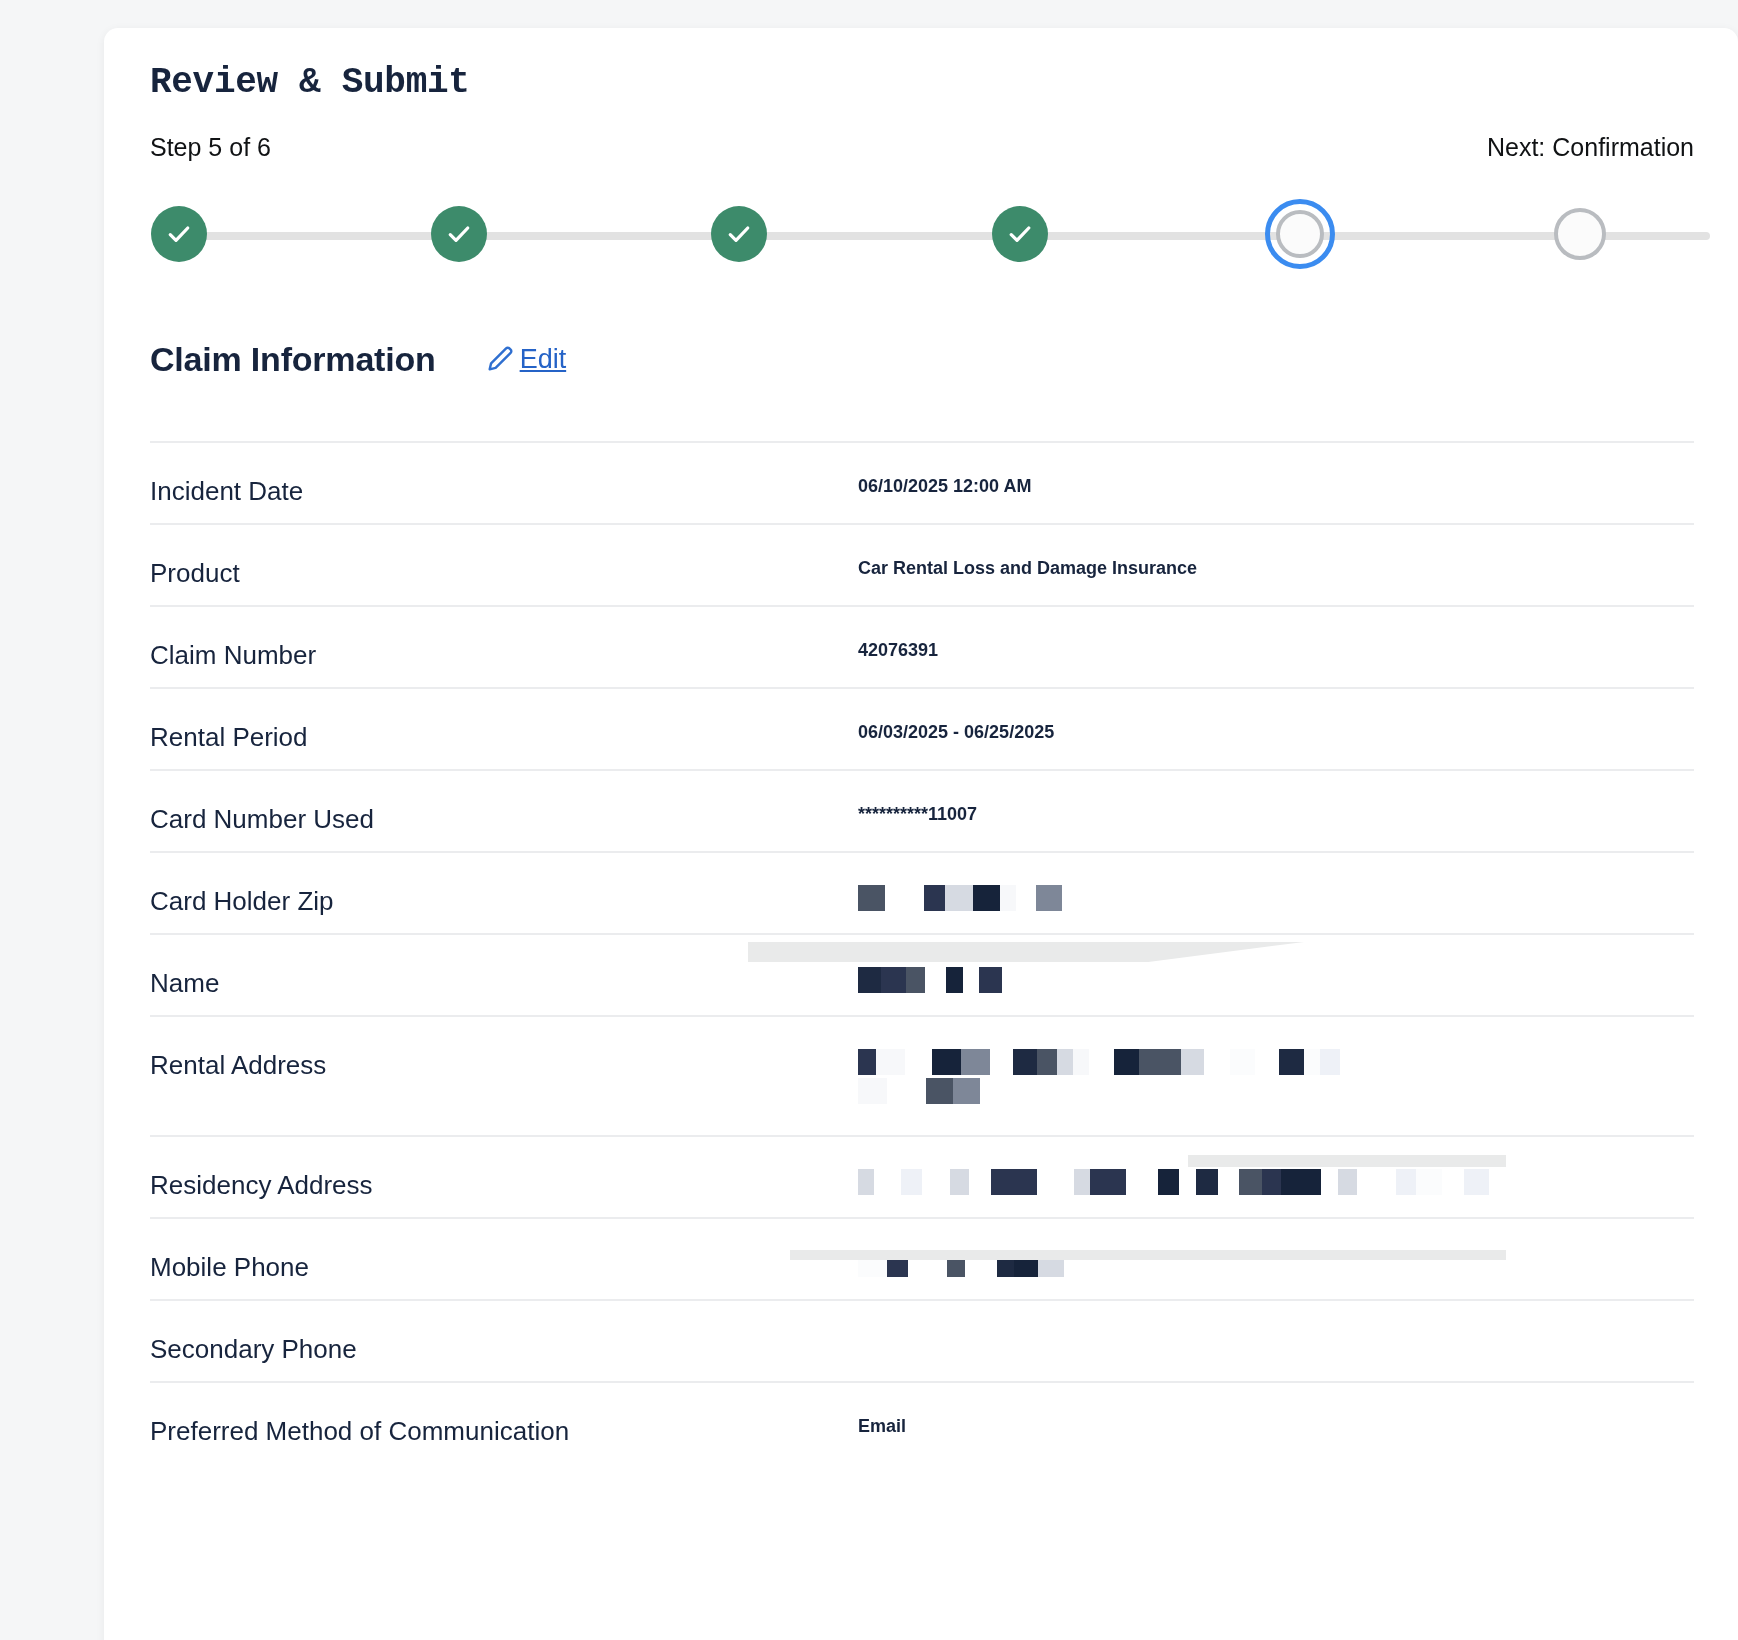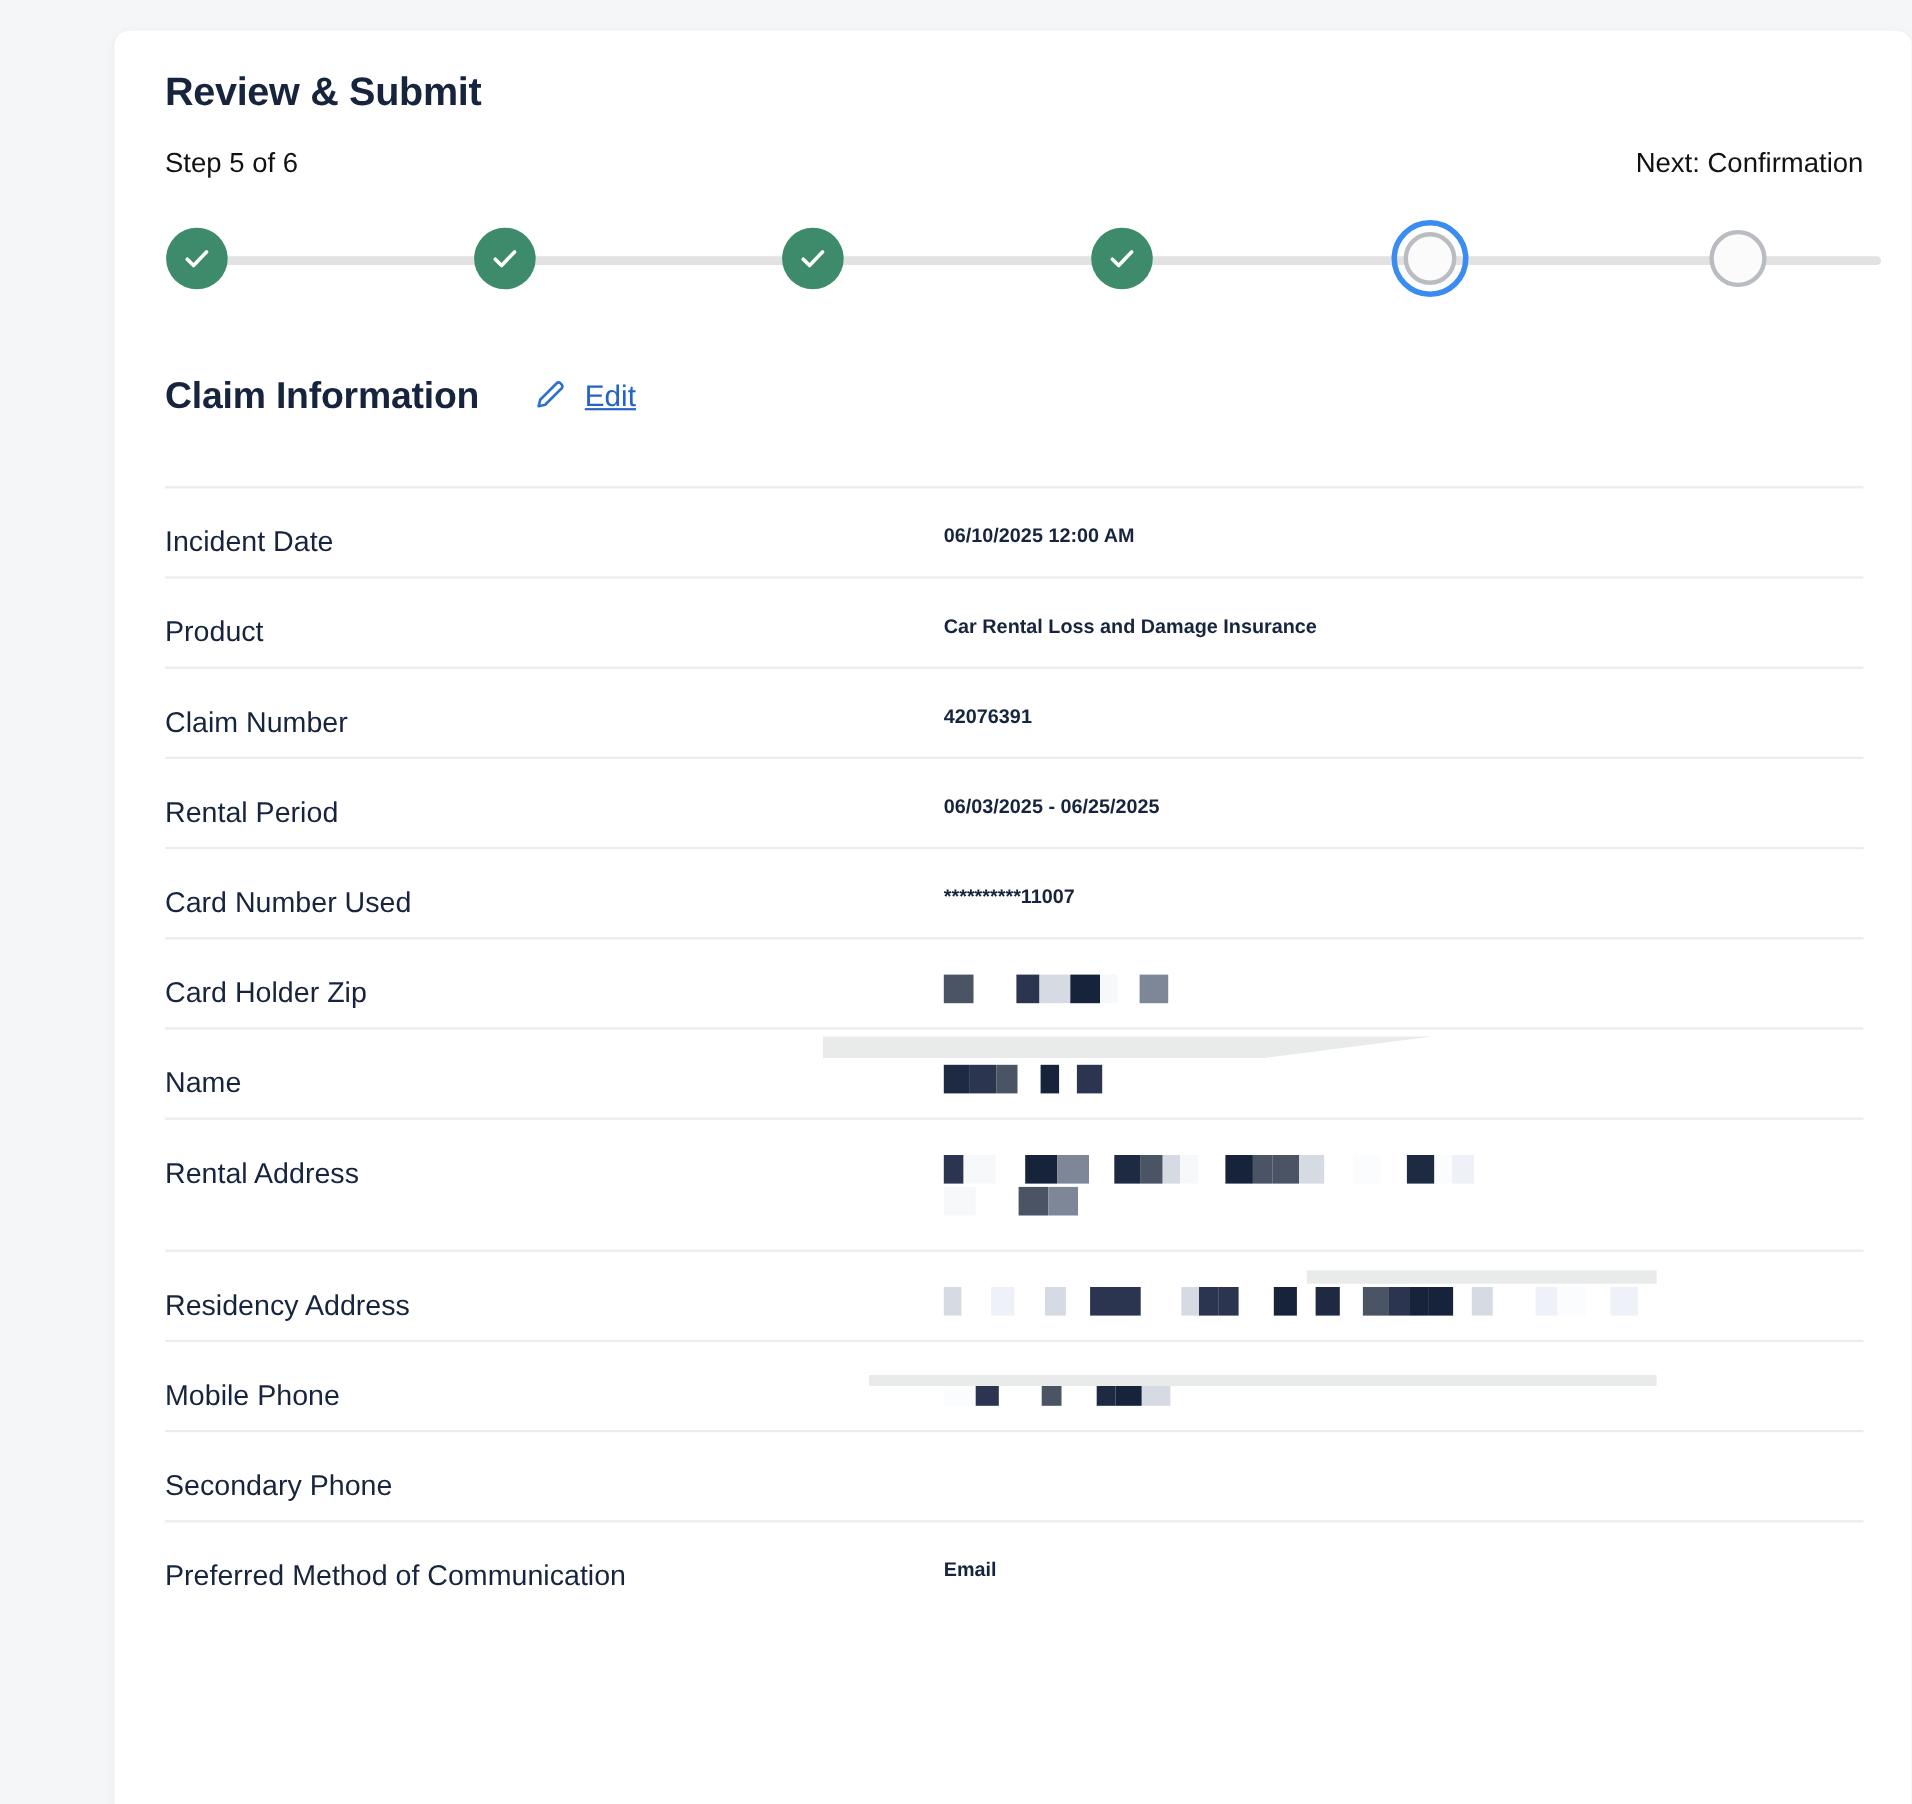--- a/index.html
+++ b/index.html
@@ -30,20 +30,21 @@
     padding: 0 44px 0 46px;
   }
   
   .page-title {
     margin: 0;
     padding-top: 34px;
     font-size: 36px;
     font-weight: bold;
     color: #17243d;
     letter-spacing: -0.3px;
+    font-family: Liberation Mono, monospace;
   }
   .step-row {
     display: flex;
     justify-content: space-between;
     align-items: baseline;
     margin-top: 30px;
   }
   .step-text, .next-text {
     font-size: 25px;
     color: #101214;
@@ -122,21 +123,21 @@
   .section-title {
     margin: 0;
     font-size: 34px;
     font-weight: bold;
     color: #17243d;
     letter-spacing: -0.2px;
   }
   .edit-wrap {
     display: flex;
     align-items: center;
-    gap: 14px;
+    gap: 2px;
     cursor: pointer;
   }
   .edit-link {
     font-size: 27px;
     color: #2563c7;
     text-decoration: underline;
   }
   
   .info-table {
     margin-top: 62px;

